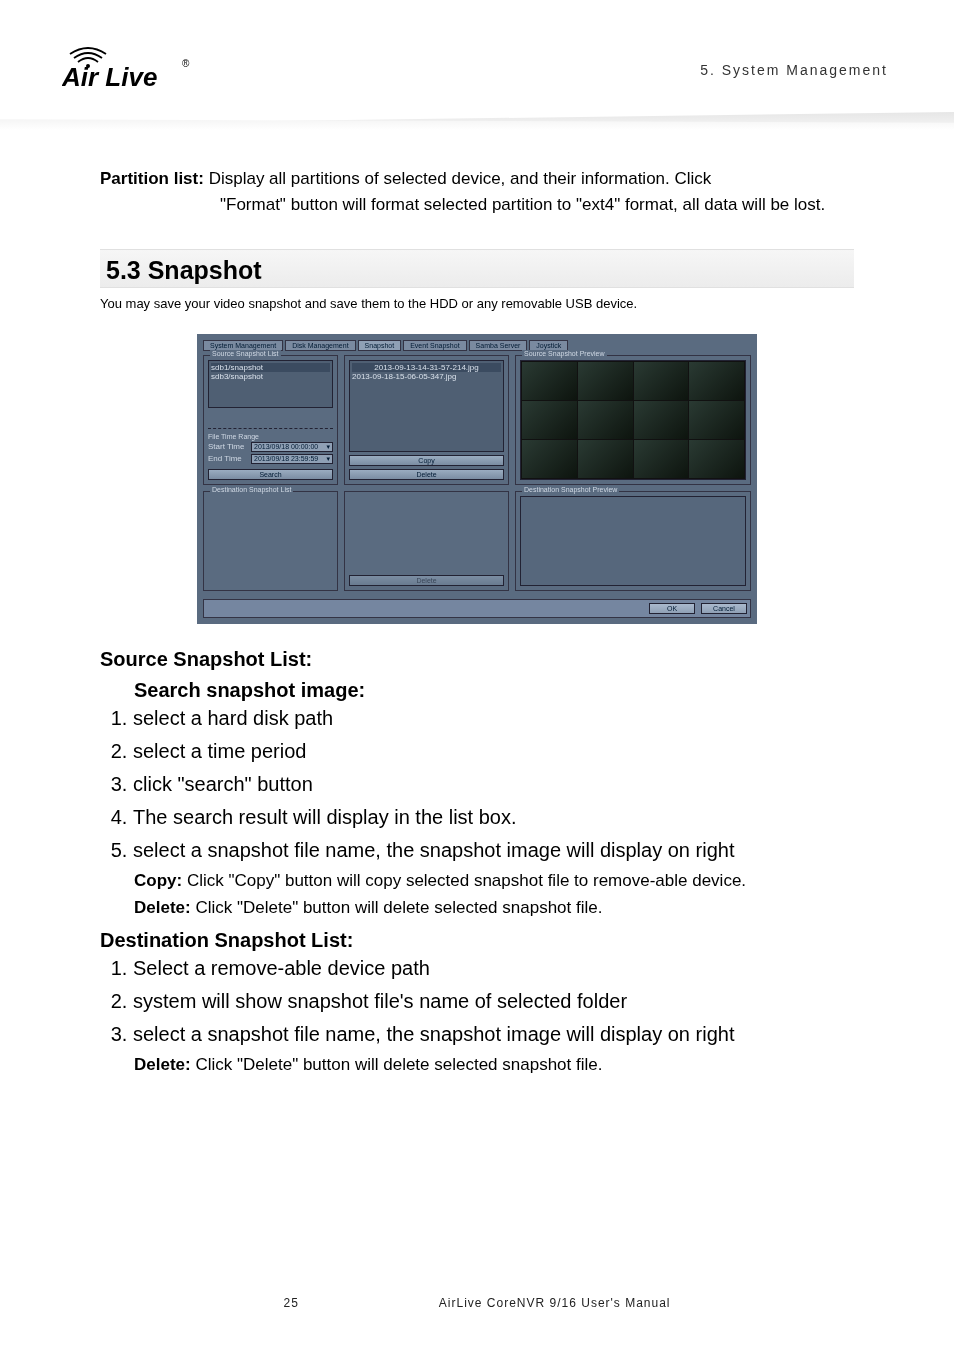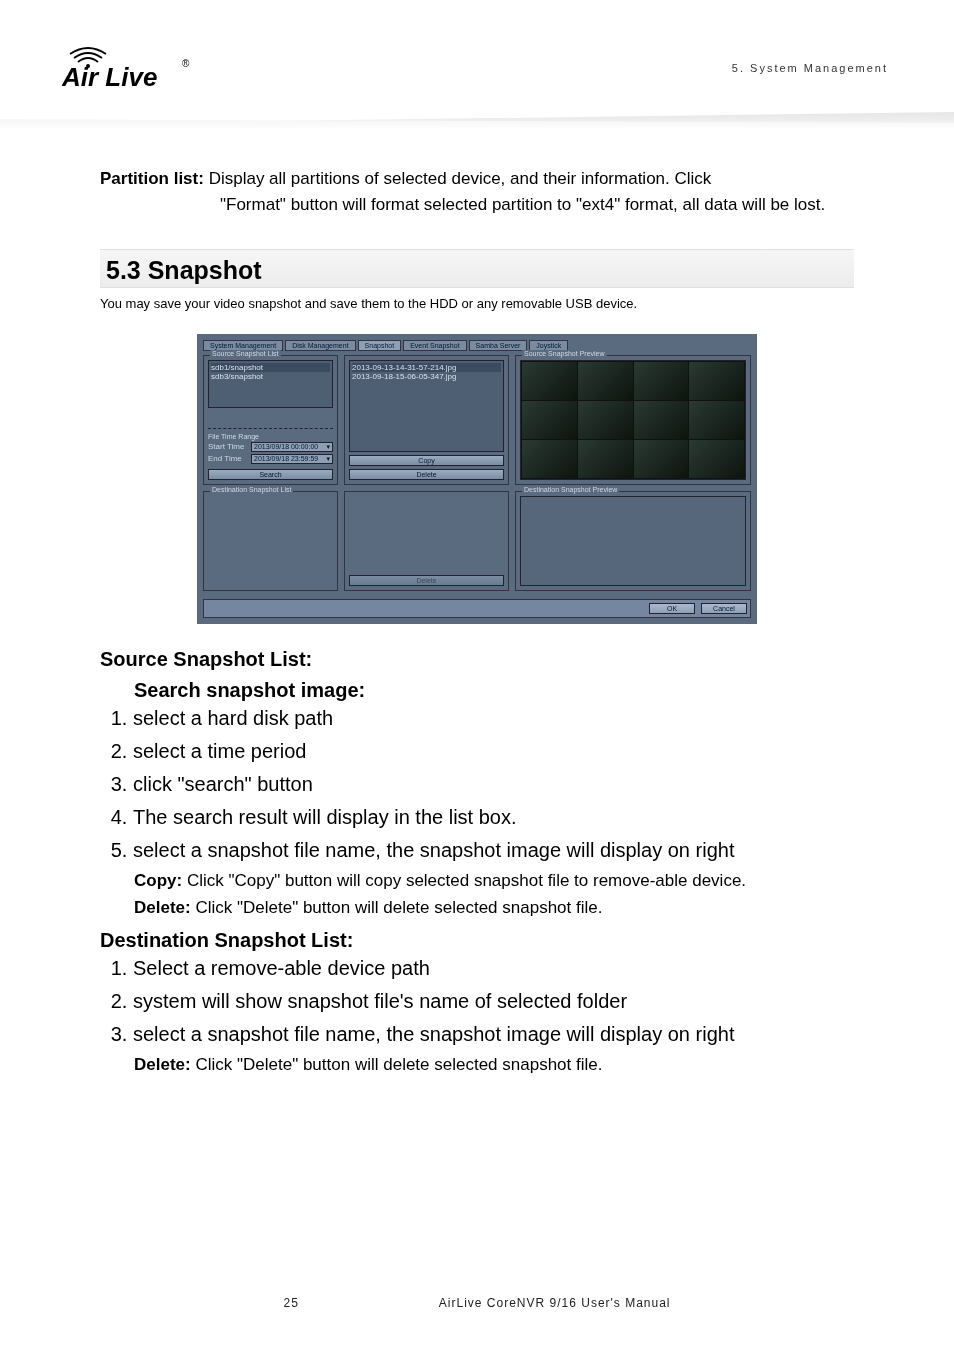--- a/index.html
+++ b/index.html
@@ -21,21 +21,21 @@
   .banner .logo {
     position: absolute;
     top: 40px;
     left: 62px;
   }
   .banner .logo svg { display: block; }
   .banner .chapter-label {
     position: absolute;
     top: 62px;
     right: 66px;
-    font-size: 11px;
+    font-size: 14px;
     color: #333;
     letter-spacing: 2px;
   }
   .banner .stripe {
     position: absolute;
     bottom: 0;
     left: 0; right: 0;
     height: 18px;
   }
   .banner .stripe .s1 {
@@ -172,21 +172,21 @@
     flex-direction: column;
     justify-content: space-between;
   }
   .ss-fileitems {
     border: 1px solid #223;
     background: #4f5f73;
     height: 92px;
     padding: 2px;
     color: #d8e0ea;
   }
-  .ss-fileitems div:first-child { background: #3b4b60; }
+  .ss-fileitems div:first-child { background: #3b4b60; text-align: center; }
   .ss-midbtn {
     border: 1px solid #223;
     background: linear-gradient(#9aacc0,#7b8da2);
     text-align: center;
     padding: 1px 0;
     margin-top: 3px;
     font-size: 7px;
   }
 
   .ss-preview {

